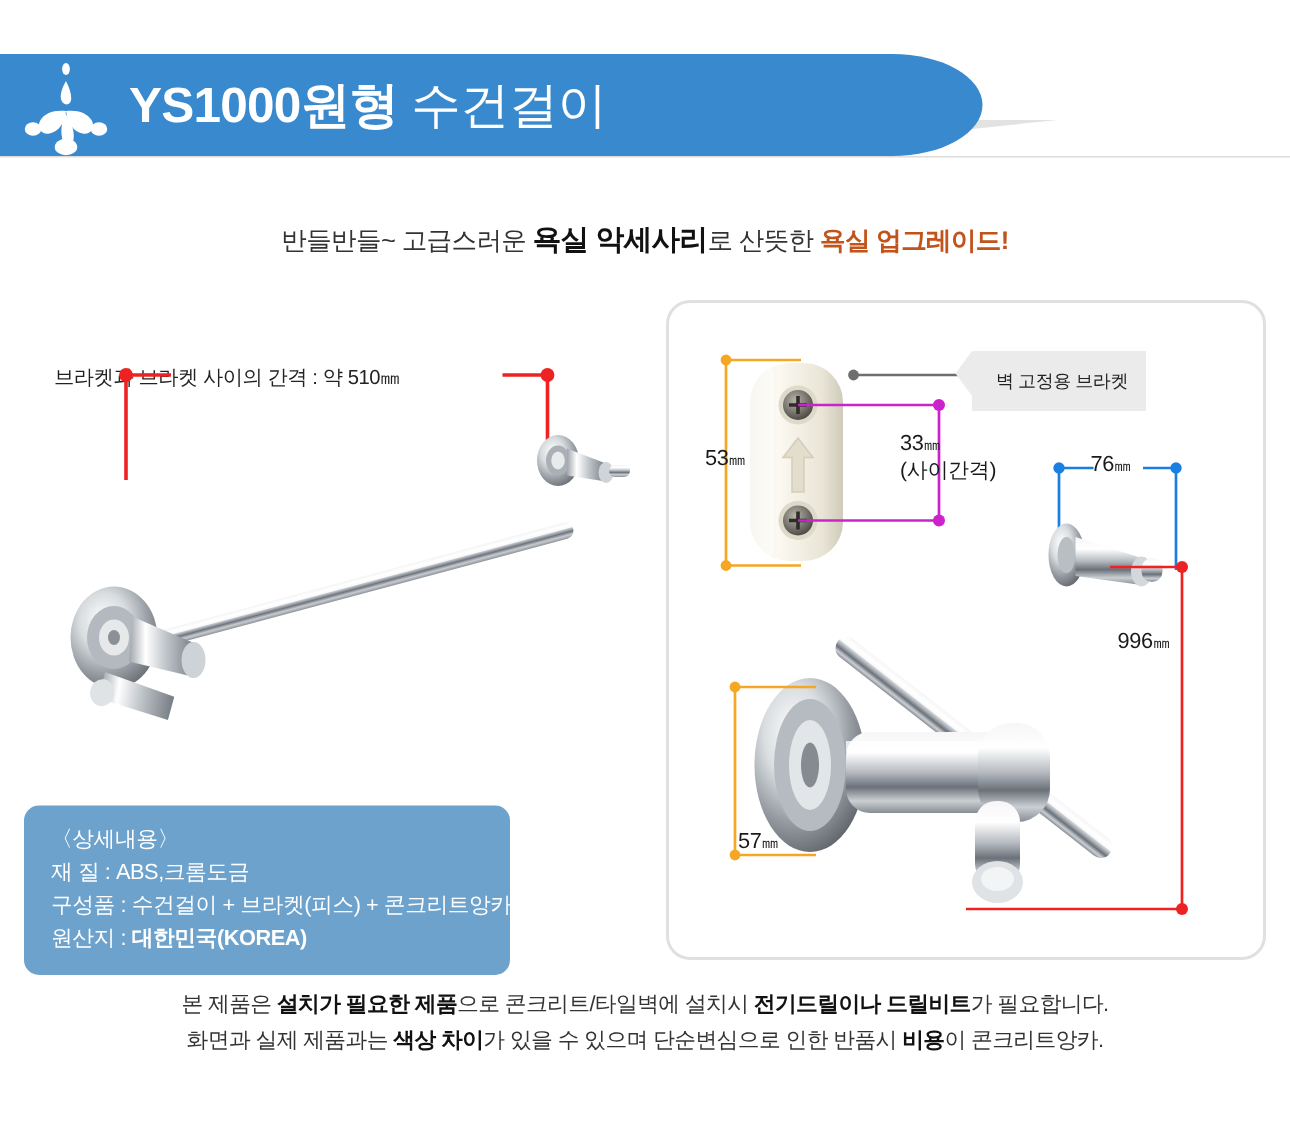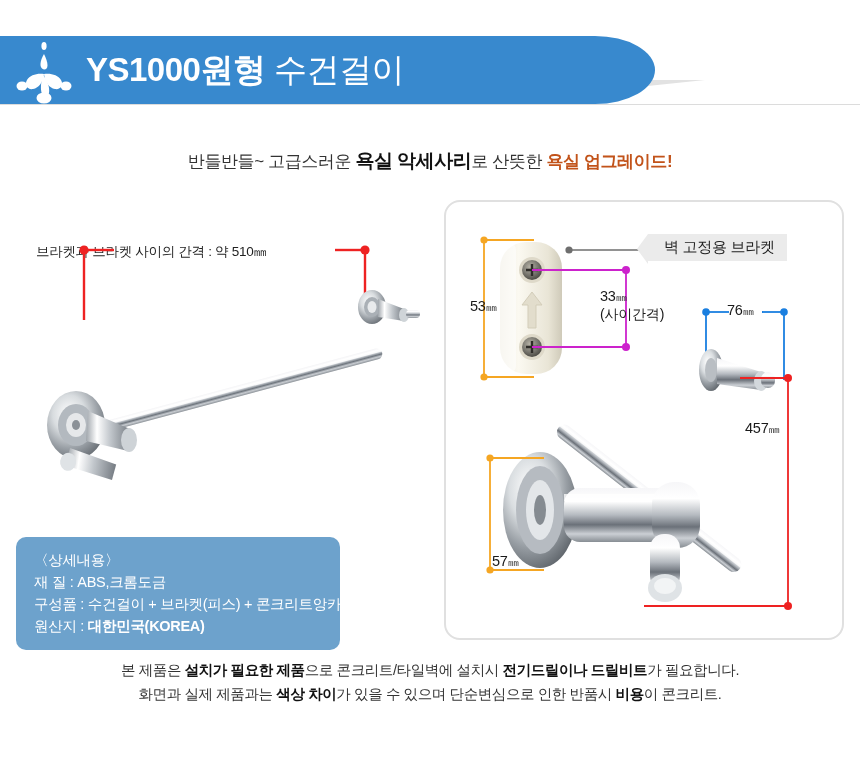--- a/index.html
+++ b/index.html
@@ -88,21 +88,20 @@
     font-size: 17px;
     line-height: 26px;
     color: #333333;
     letter-spacing: -0.4px;
     white-space: nowrap;
   }
   .subtitle .s-strong {
     font-weight: bold;
     font-size: 19px;
     color: #111111;
-    font-family: Liberation Serif, serif;
   }
   .subtitle .s-accent {
     font-weight: bold;
     color: #c2531a;
   }
 
   
   .left-area {
     position: absolute;
     left: 18px;
@@ -150,26 +149,26 @@
     position: absolute;
     left: 444px;
     top: 200px;
     width: 400px;
     height: 440px;
   }
   .callout {
     position: absolute;
     left: 648px;
     top: 234px;
-    height: 27px;
+    height: 40px;
     background: #ebebeb;
     padding: 0 12px 0 16px;
     display: flex;
     align-items: center;
-    font-size: 15px;
+    font-size: 12px;
     color: #222222;
     white-space: nowrap;
     letter-spacing: -0.3px;
   }
   .callout:before {
     content: "";
     position: absolute;
     left: -11px;
     top: 0;
     width: 0;
@@ -445,29 +444,29 @@
   </svg>
 
   <div class="callout">벽 고정용 브라켓</div>
 
   <div class="dim-text dim-53"><span>53</span><span class="unit">㎜</span></div>
 
   <div class="dim-text dim-33"><span>33</span><span class="unit">㎜</span><span class="sub">(사이간격)</span></div>
 
   <div class="dim-text dim-76"><span>76</span><span class="unit">㎜</span></div>
 
-  <div class="dim-text dim-575"><span>457</span><span class="unit">㎜</span></div>
+  <div class="dim-text dim-575"><span>996</span><span class="unit">㎜</span></div>
 
   <div class="dim-text dim-57"><span>57</span><span class="unit">㎜</span></div>
 
   <div class="info-box">
     <div class="line">〈상세내용〉</div>
     <div class="line"><span>재  질 : </span><span>ABS,크롬도금</span></div>
     <div class="line"><span>구성품 : </span><span>수건걸이 + 브라켓(피스) + 콘크리트앙카</span></div>
     <div class="line"><span>원산지 : </span><b>대한민국(KOREA)</b></div>
   </div>
 
   <div class="notice">
     <div class="n-line"><span>본 제품은 </span><b>설치가 필요한 제품</b><span>으로 콘크리트/타일벽에 설치시 </span><b>전기드릴이나 드릴비트</b><span>가 필요합니다.</span></div>
-    <div class="n-line"><span>화면과 실제 제품과는 </span><b>색상 차이</b><span>가 있을 수 있으며 단순변심으로 인한 반품시 </span><b>비용</b><span>이 콘크리트.</span></div>
+    <div class="n-line"><span>화면과 실제 제품과는 </span><b>색상 차이</b><span>가 있을 수 있으며 단순변심으로 인한 반품시 </span><b>비용</b><span>이 콘크리트앙카.</span></div>
   </div>
 
 </div>
 
 </body></html>

